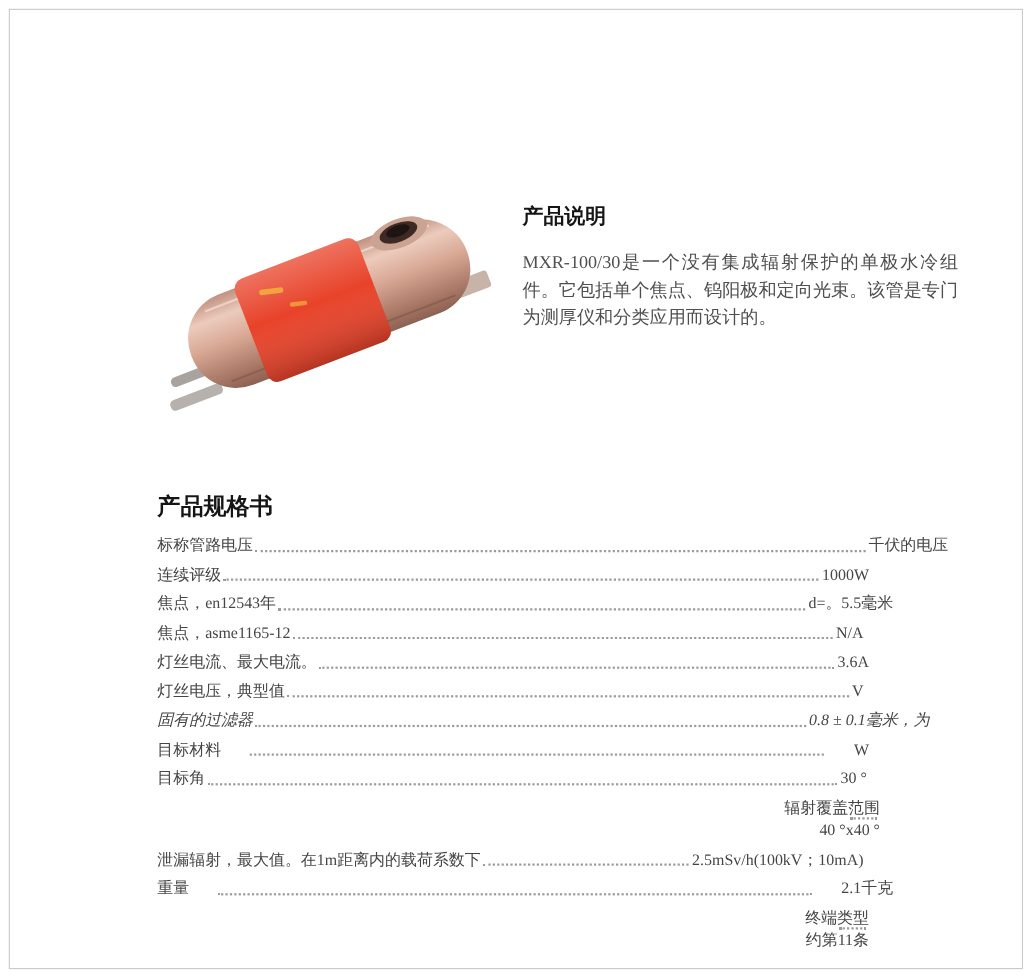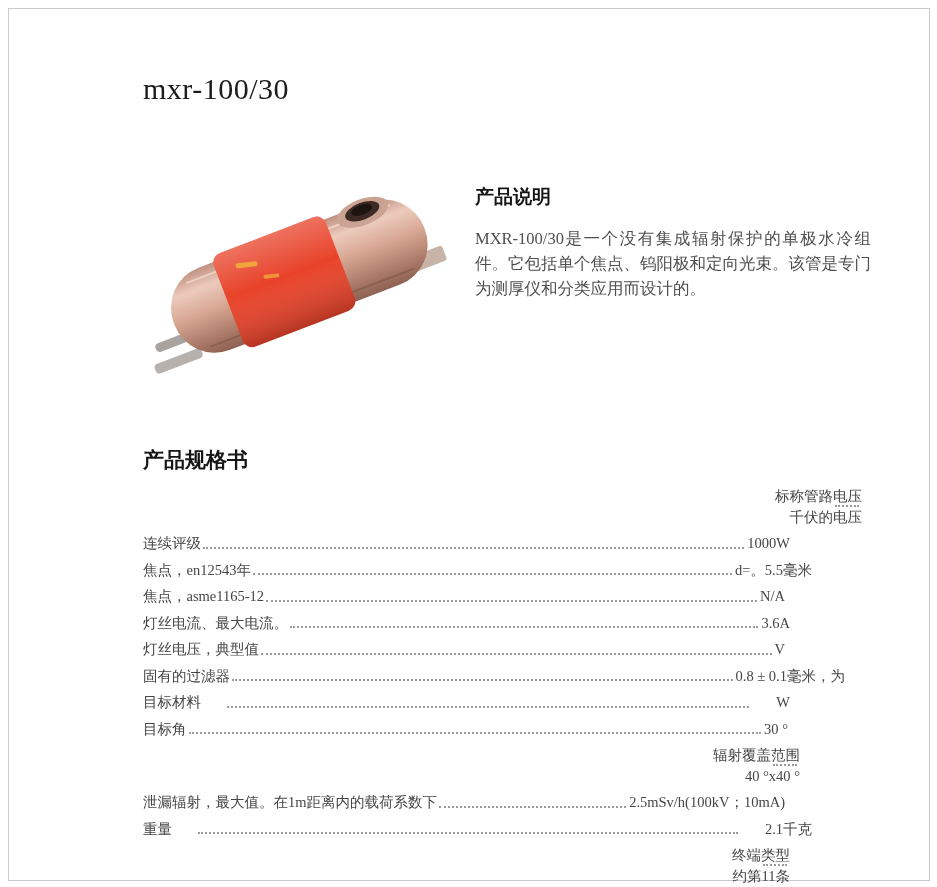--- a/index.html
+++ b/index.html
@@ -80,41 +80,40 @@
     color: #454545;
   }
   .spec-label, .spec-value { white-space: nowrap; line-height: 15.5px; }
   .spec-leader {
     flex: 1;
     min-width: 24px;
     border-bottom: 2px dotted #9b9b9b;
     margin: 0 3px 3px 2px;
   }
   
-  .spec-row:nth-child(1)  { width: 719px; flex-direction: column; }
+  .spec-row:nth-child(1)  { width: 719px; }
   .spec-row:nth-child(2)  { width: 647px; }
   .spec-row:nth-child(3)  { width: 669px; }
   .spec-row:nth-child(4)  { width: 642px; }
   .spec-row:nth-child(5)  { width: 647px; }
   .spec-row:nth-child(6)  { width: 642px; }
-  .spec-row:nth-child(7)  { width: 702px; }
+  .spec-row:nth-child(7)  { width: 702px; font-style: italic; }
   .spec-row:nth-child(8)  { width: 647px; gap: 24px; }
   .spec-row:nth-child(9)  { width: 645px; align-items: flex-end; }
   .spec-row:nth-child(10) { width: 657px; flex-direction: column; }
   .spec-row:nth-child(11) { width: 642px; }
   .spec-row:nth-child(12) { width: 669px; gap: 24px; }
   .spec-row:nth-child(13) { width: 647px; flex-direction: column; }
 </style>
 </head>
 <body>
 
 <div class="page">
   <div class="frame"></div>
 
-  <div class="page-title">mxr-100/30</div>
 
   <svg class="product-photo" viewBox="0 0 305 200" width="305" height="200" aria-hidden="true">
     <defs>
       <linearGradient id="metal" x1="0" y1="0" x2="0" y2="1">
         <stop offset="0" stop-color="#c09180"></stop>
         <stop offset="0.22" stop-color="#eccbbc"></stop>
         <stop offset="0.5" stop-color="#d8a794"></stop>
         <stop offset="0.78" stop-color="#b07e6c"></stop>
         <stop offset="1" stop-color="#8d6152"></stop>
       </linearGradient>

